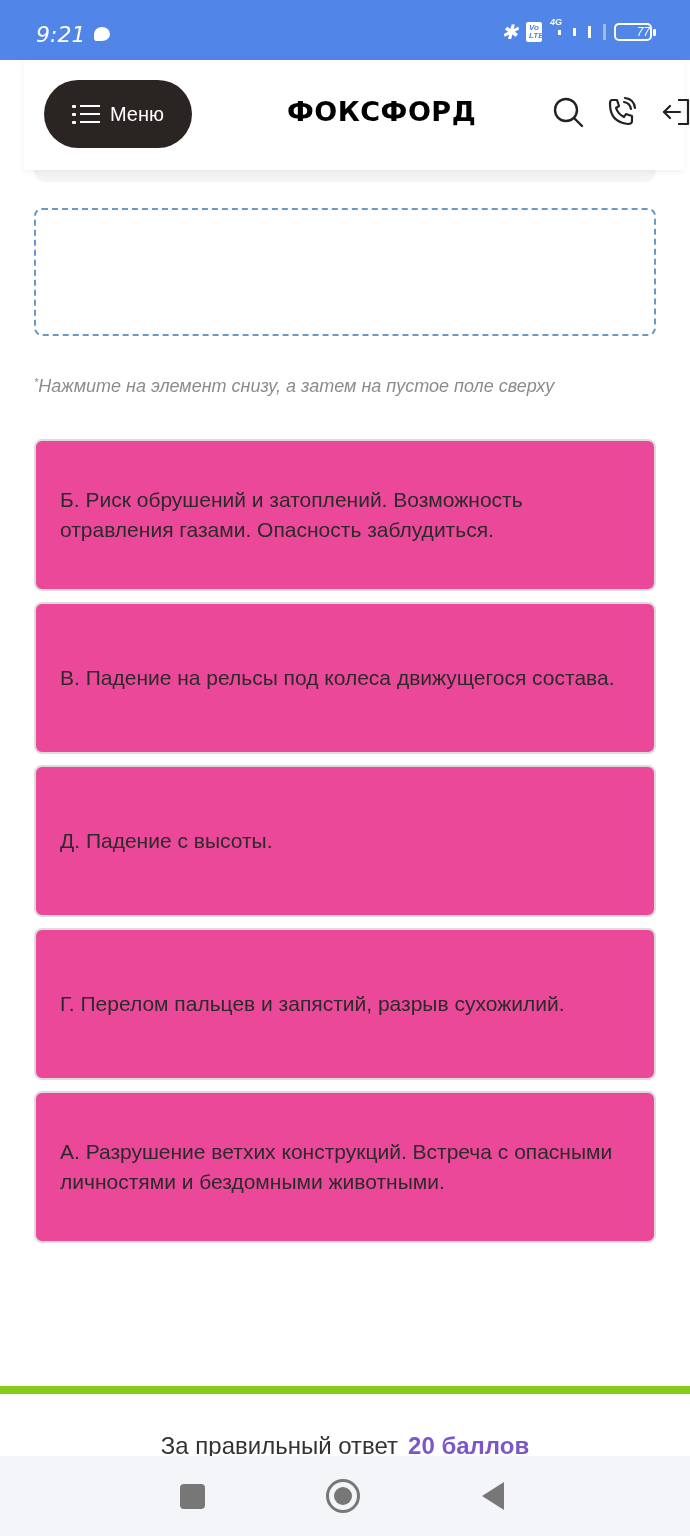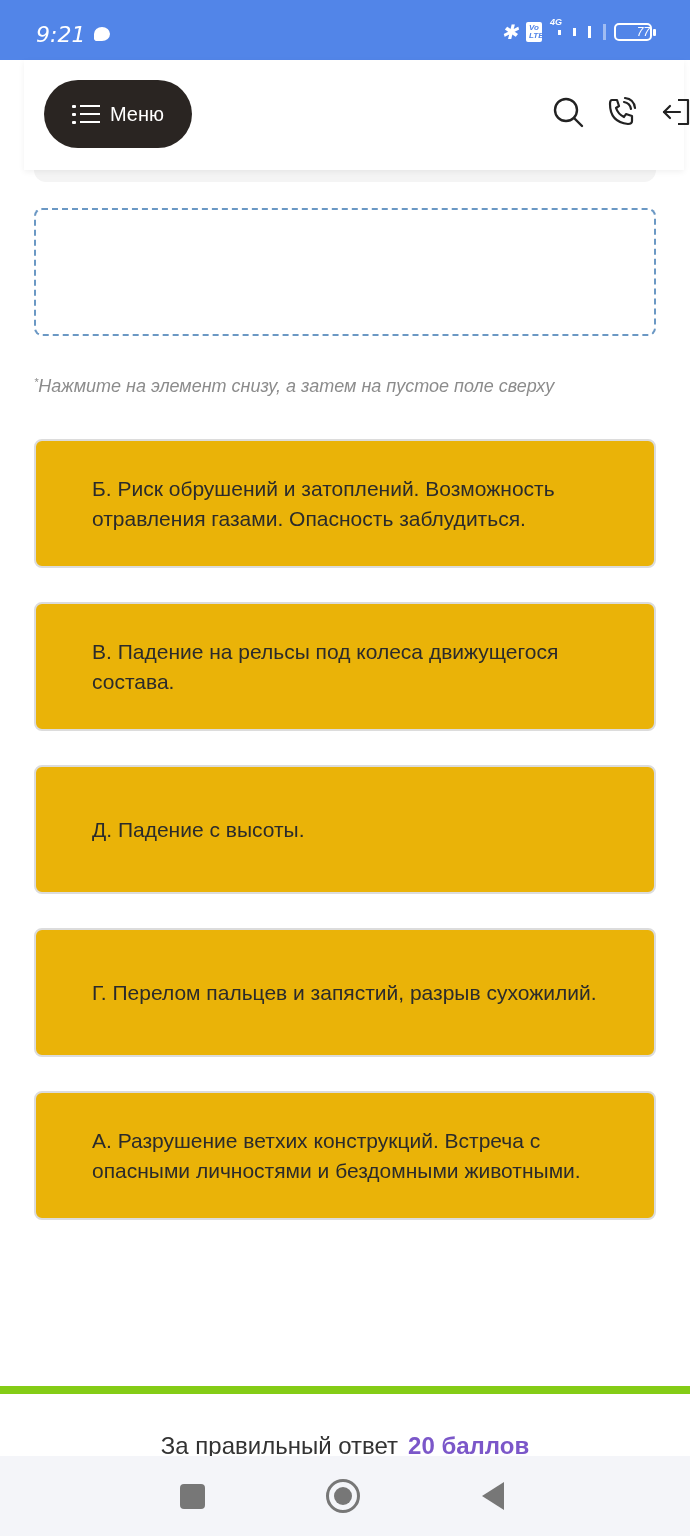--- a/index.html
+++ b/index.html
@@ -21,21 +21,21 @@
   .menu-icon { width: 28px; height: 20px; position: relative; }
   .menu-icon i { position: absolute; left: 0; width: 4px; height: 3px; background: #fff; border-radius: 1px; }
   .menu-icon b { position: absolute; left: 8px; width: 20px; height: 2px; background: #fff; }
   .logo { position: absolute; left: 263px; top: 36px; font-size: 27px; font-weight: 900; letter-spacing: 0.5px; color: #000; font-family: "DejaVu Sans", sans-serif; }
   .hicon { position: absolute; top: 36px; width: 32px; height: 32px; }
 
   .prev-card { position: absolute; top: 150px; left: 34px; width: 622px; height: 32px; background: #f4f4f4; border-radius: 0 0 12px 12px; }
   .dropzone { position: absolute; top: 208px; left: 34px; width: 622px; height: 128px; border: 2px dashed #6b98c4; border-radius: 8px; }
   .hint { position: absolute; top: 376px; left: 34px; font-size: 18px; color: #8c8c8c; font-style: italic; }
   .hint .ast { font-size: 11px; vertical-align: top; }
-  .card { position: absolute; left: 34px; width: 622px; height: 129px; border: 2px solid #dcdcdc; border-radius: 8px; display: flex; align-items: center; padding: 0 56px; font-size: 21px; line-height: 30px; color: #2b2b2b; background: #eab308; }
+  .card { position: absolute; left: 34px; width: 622px; height: 152px; border: 2px solid #dcdcdc; border-radius: 8px; display: flex; align-items: center; padding: 0 24px; font-size: 21px; line-height: 30px; color: #2b2b2b; background: #ec4899; }
 
   .footer { position: absolute; top: 1386px; left: 0; width: 690px; height: 70px; background: #fff; border-top: 8px solid #84cc16; }
   .footer .txt { position: absolute; top: 38px; width: 690px; text-align: center; font-size: 24px; color: #333; }
   .footer .pts { color: #7b57c9; font-weight: bold; margin-left: 10px; }
   .navbar { position: absolute; top: 1456px; left: 0; width: 690px; height: 80px; background: #f4f5f9; }
   .nav-square { position: absolute; left: 180px; top: 28px; width: 25px; height: 25px; background: #777; border-radius: 4px; }
   .nav-home { position: absolute; left: 326px; top: 23px; width: 34px; height: 34px; border: 3px solid #777; border-radius: 50%; }
   .nav-home::after { content: ""; position: absolute; left: 5px; top: 5px; width: 18px; height: 18px; background: #777; border-radius: 50%; }
   .nav-back { position: absolute; left: 482px; top: 26px; width: 0; height: 0; border-top: 14px solid transparent; border-bottom: 14px solid transparent; border-right: 22px solid #777; }
 </style>
@@ -64,20 +64,21 @@
     <span class="menu-icon">
       <i style="top:1px"></i>
         <b style="top:1px"></b>
       <i style="top:9px"></i>
         <b style="top:9px"></b>
       <i style="top:17px"></i>
         <b style="top:17px"></b>
     </span>
     <span>Меню</span>
   </div>
+  <div class="logo">ФОКСФОРД</div>
   <svg class="hicon" style="left:528px" viewBox="0 0 32 32">
     <circle cx="14" cy="14" r="11" fill="none" stroke="#222" stroke-width="2.4"></circle>
     <line x1="22" y1="22" x2="30" y2="30" stroke="#222" stroke-width="2.4" stroke-linecap="round"></line>
   </svg>
   <svg class="hicon" style="left:582px" viewBox="0 0 32 32">
     <path d="M6 4 L11 4 L13 10 L10 12 Q12 18 18 21 L20 18 L26 20 L26 25 Q26 28 22 28 Q4 26 4 8 Q4 4 6 4 Z" fill="none" stroke="#222" stroke-width="2.2" stroke-linejoin="round"></path>
     <path d="M18 6 Q24 7 25 13" fill="none" stroke="#222" stroke-width="2.2" stroke-linecap="round"></path>
     <path d="M19 2 Q28 3 29 12" fill="none" stroke="#222" stroke-width="2.2" stroke-linecap="round"></path>
   </svg>
   <svg class="hicon" style="left:636px" viewBox="0 0 32 32">

